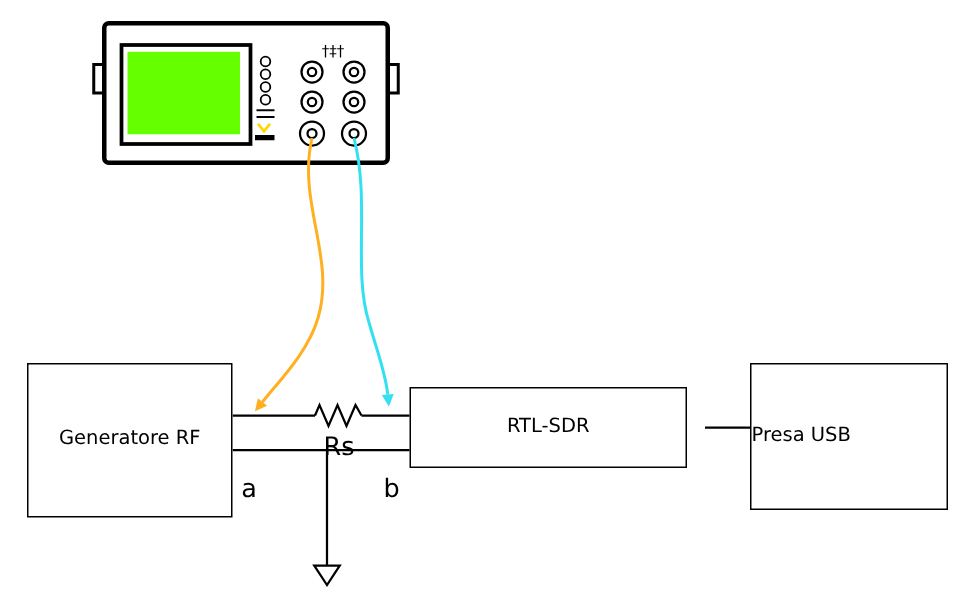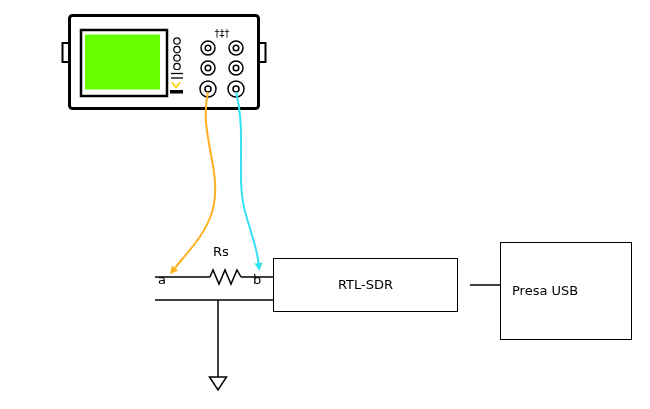--- a/index.html
+++ b/index.html
@@ -21,26 +21,28 @@
     background: #ffffff;
     display: flex;
     align-items: center;
     justify-content: center;
     font-size: 13px;
     line-height: 1.25;
     text-align: center;
   }
   .box.usb {
     justify-content: flex-start;
-    padding-left: 11px;
+    padding-left: 0;
     text-align: center;
   }
   .lbl {
     position: absolute;
-    font-size: 13px;
+    font-size: 17px;
+    text-align: center;
+    margin-top: 44px;
   }
 </style>
 </head>
 <body>
 
 <div class="stage">
 
   <svg width="650" height="409" viewBox="0 0 650 409">
 
     <g>
@@ -98,20 +100,23 @@
       <polyline points="210,277 213,270 219,284 225,270 231,284 237,270 241,277"></polyline>
       <line x1="241" y1="277" x2="285" y2="277"></line>
       <line x1="155" y1="300" x2="285" y2="300"></line>
       <line x1="218" y1="300" x2="218" y2="377"></line>
       <polygon points="209.5,377 226.5,377 218,390" fill="#ffffff"></polygon>
       <line x1="470" y1="285" x2="500" y2="285"></line>
     </g>
 
   </svg>
 
+  <div class="box" style="left:18px; top:242px; width:137px; height:103px;">
+    <span>Generatore RF</span>
+  </div>
 
   <div class="box" style="left:273px; top:258px; width:185px; height:54px;">
     <span>RTL-SDR</span>
   </div>
 
   <div class="box usb" style="left:500px; top:242px; width:132px; height:98px;">
     <span>
       <span>Presa USB</span><br>
     </span>
   </div>

